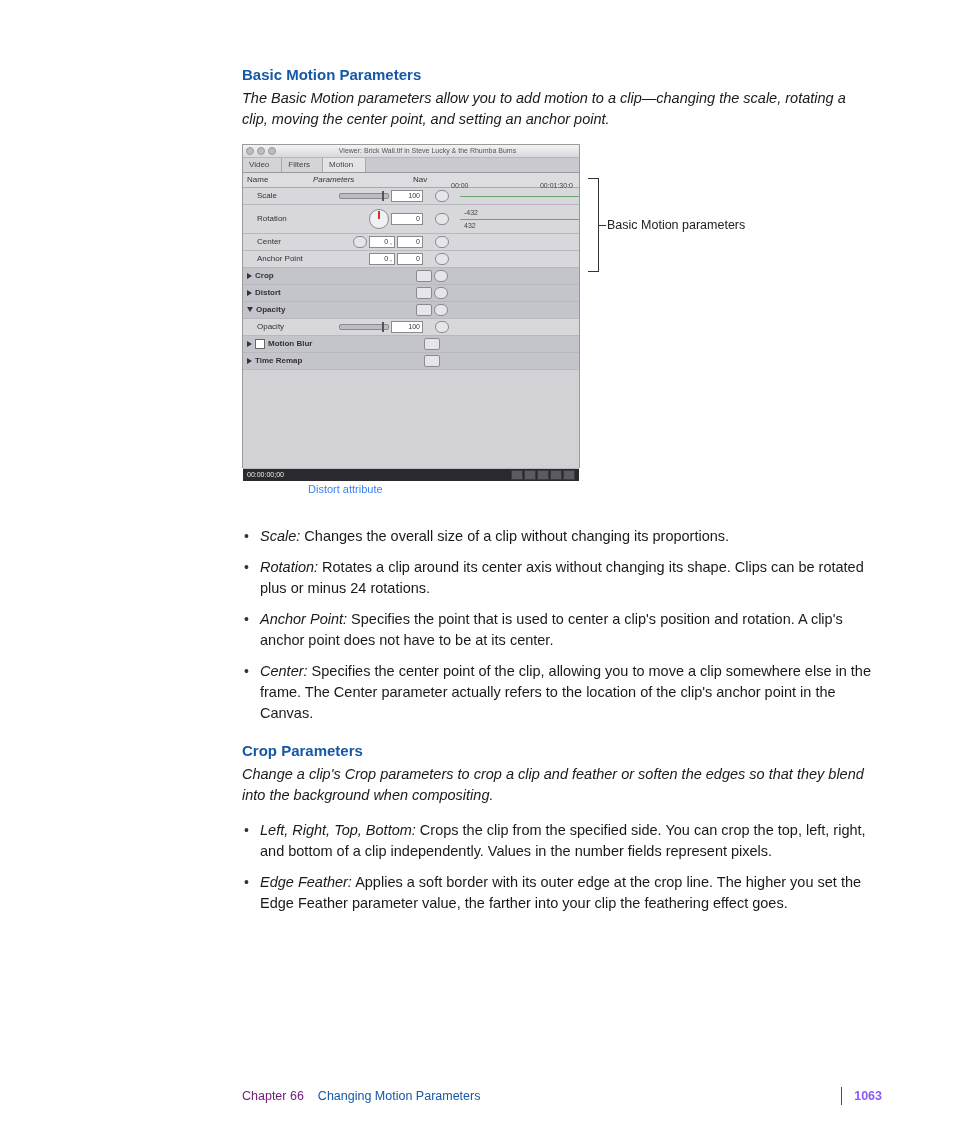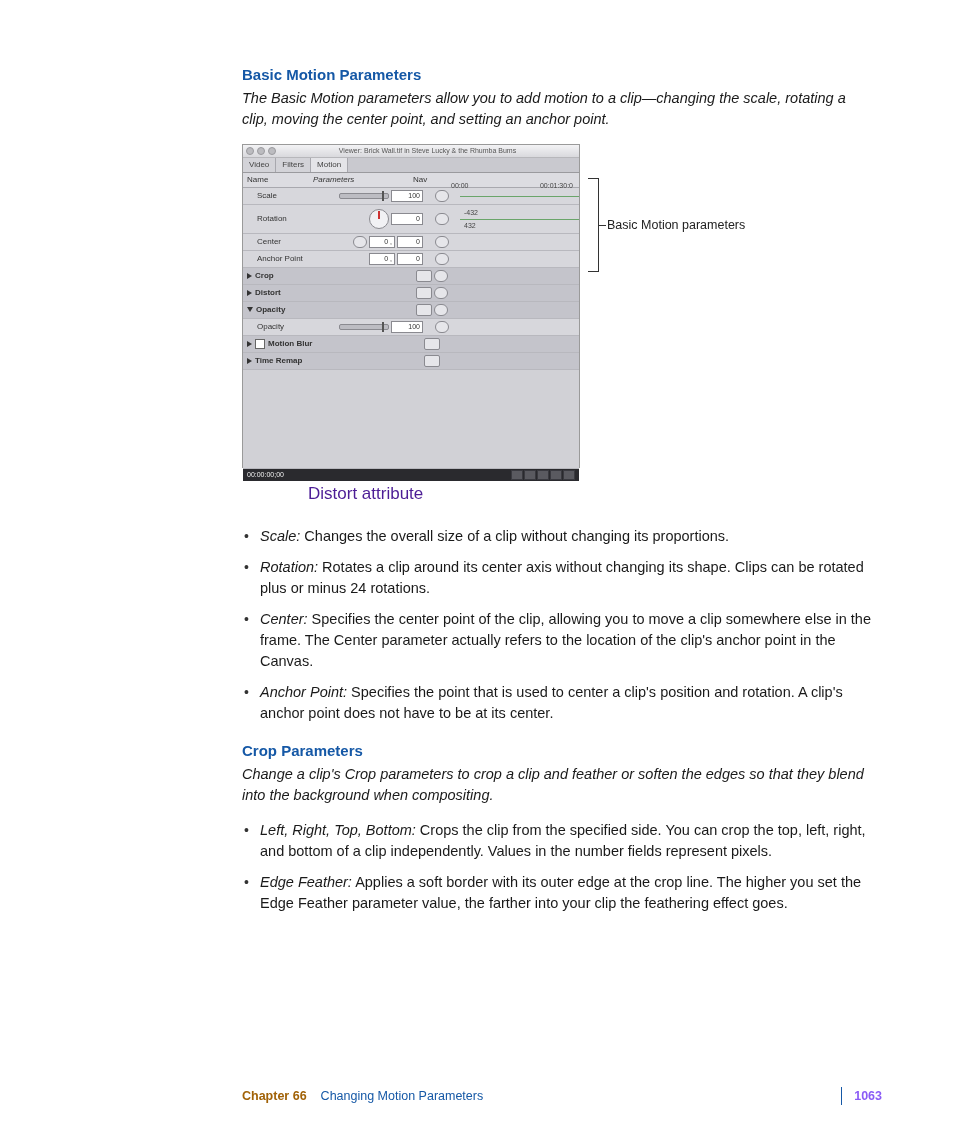--- a/index.html
+++ b/index.html
@@ -59,21 +59,21 @@
   }
   .tl-dot {width:6px;height:6px;border-radius:50%;background:#bcbcc0;border:1px solid #9a9a9e;}
   .viewer-title {flex:1;text-align:center;white-space:nowrap;overflow:hidden;}
   .tabs {
     display: flex;
     height: 14px;
     background: #c9c9cf;
     border-bottom: 1px solid #9a9a9e;
   }
   .tab {
-    padding: 1px 6px 0 6px;
+    padding: 1px 12px 0 6px;
     border-right: 1px solid #a8a8ae;
     background: #d3d3d8;
     color: #444;
     font-size: 8px;
     line-height: 12px;
   }
   .tab.active {background:#e4e4e8;}
   .cols-header {
     display:flex;
     height:14px;
@@ -117,33 +117,33 @@
   .empty-area{height:98px;background:#d1d1d6;border-bottom:1px solid #b8b8be;}
   .statusbar{height:12px;background:#2a2a2e;color:#eee;font-size:7px;display:flex;align-items:center;padding:0 4px;justify-content:space-between;}
   .sb-right{display:flex;gap:1px;}
   .sb-btn{width:10px;height:8px;background:#5a5a60;border:1px solid #3a3a40;}
   
   .callout-right{position:absolute;left:346px;top:34px;font-size:12.5px;color:#222;display:flex;align-items:center;}
   .callout-right .bracket{
     width:10px;height:92px;border:1px solid #333;border-left:none;margin-right:8px;position:relative;
   }
   .callout-right .bracket::after{content:"";position:absolute;right:-8px;top:50%;width:8px;height:1px;background:#333;}
-  .callout-bottom{position:absolute;left:66px;top:338px;font-size:17px;color:#4c1d95;text-align:center;}
+  .callout-bottom{position:absolute;left:66px;top:338px;font-size:11px;color:#3b82f6;text-align:center;}
   .callout-line-v{position:absolute;width:1px;background:#333;}
   
   ul.params{list-style:none;padding:0;margin:0 0 16px 0;}
   ul.params>li{position:relative;padding-left:18px;margin-bottom:10px;}
   ul.params>li::before{content:"•";position:absolute;left:2px;top:0;font-size:14px;color:#333;}
   .term{font-style:italic;}
   
   .footer{
     position:absolute;left:242px;right:72px;bottom:40px;
     display:flex;align-items:center;font-size:12.5px;
   }
-  .footer .chap{font-weight:700;color:#a16207;margin-right:14px;}
+  .footer .chap{font-weight:400;color:#701a75;margin-right:14px;}
   .footer .chapname{color:#1558a6;}
   .footer .pno{margin-left:auto;font-weight:700;color:#8b5cf6;padding-left:12px;border-left:1px solid #1558a6;}
 </style>
 </head>
 <body>
 
 <div class="page">
 
   <div class="section-title">Basic Motion Parameters</div>
   <p class="para">The Basic Motion parameters allow you to add motion to a clip—changing the scale, rotating a clip, moving the center point, and setting an anchor point.</p>
@@ -335,22 +335,22 @@
       <span class="bracket"></span>
       <span>Basic Motion parameters</span>
     </div>
 
     <div class="callout-bottom">Distort attribute</div>
   </div>
 
   <ul class="params">
     <li><span class="term">Scale:</span><span>  Changes the overall size of a clip without changing its proportions.</span></li>
     <li><span class="term">Rotation:</span><span>  Rotates a clip around its center axis without changing its shape. Clips can be rotated plus or minus 24 rotations.</span></li>
+    <li><span class="term">Anchor Point:</span><span>  Specifies the point that is used to center a clip's position and rotation. A clip's anchor point does not have to be at its center.</span></li>
     <li><span class="term">Center:</span><span>  Specifies the center point of the clip, allowing you to move a clip somewhere else in the frame. The Center parameter actually refers to the location of the clip's anchor point in the Canvas.</span></li>
-    <li><span class="term">Anchor Point:</span><span>  Specifies the point that is used to center a clip's position and rotation. A clip's anchor point does not have to be at its center.</span></li>
   </ul>
 
   <div class="section-title">Crop Parameters</div>
   <p class="para">Change a clip's Crop parameters to crop a clip and feather or soften the edges so that they blend into the background when compositing.</p>
 
   <ul class="params">
     <li><span class="term">Left, Right, Top, Bottom:</span><span>  Crops the clip from the specified side. You can crop the top, left, right, and bottom of a clip independently. Values in the number fields represent pixels.</span></li>
     <li><span class="term">Edge Feather:</span><span>  Applies a soft border with its outer edge at the crop line. The higher you set the Edge Feather parameter value, the farther into your clip the feathering effect goes.</span></li>
   </ul>
 

